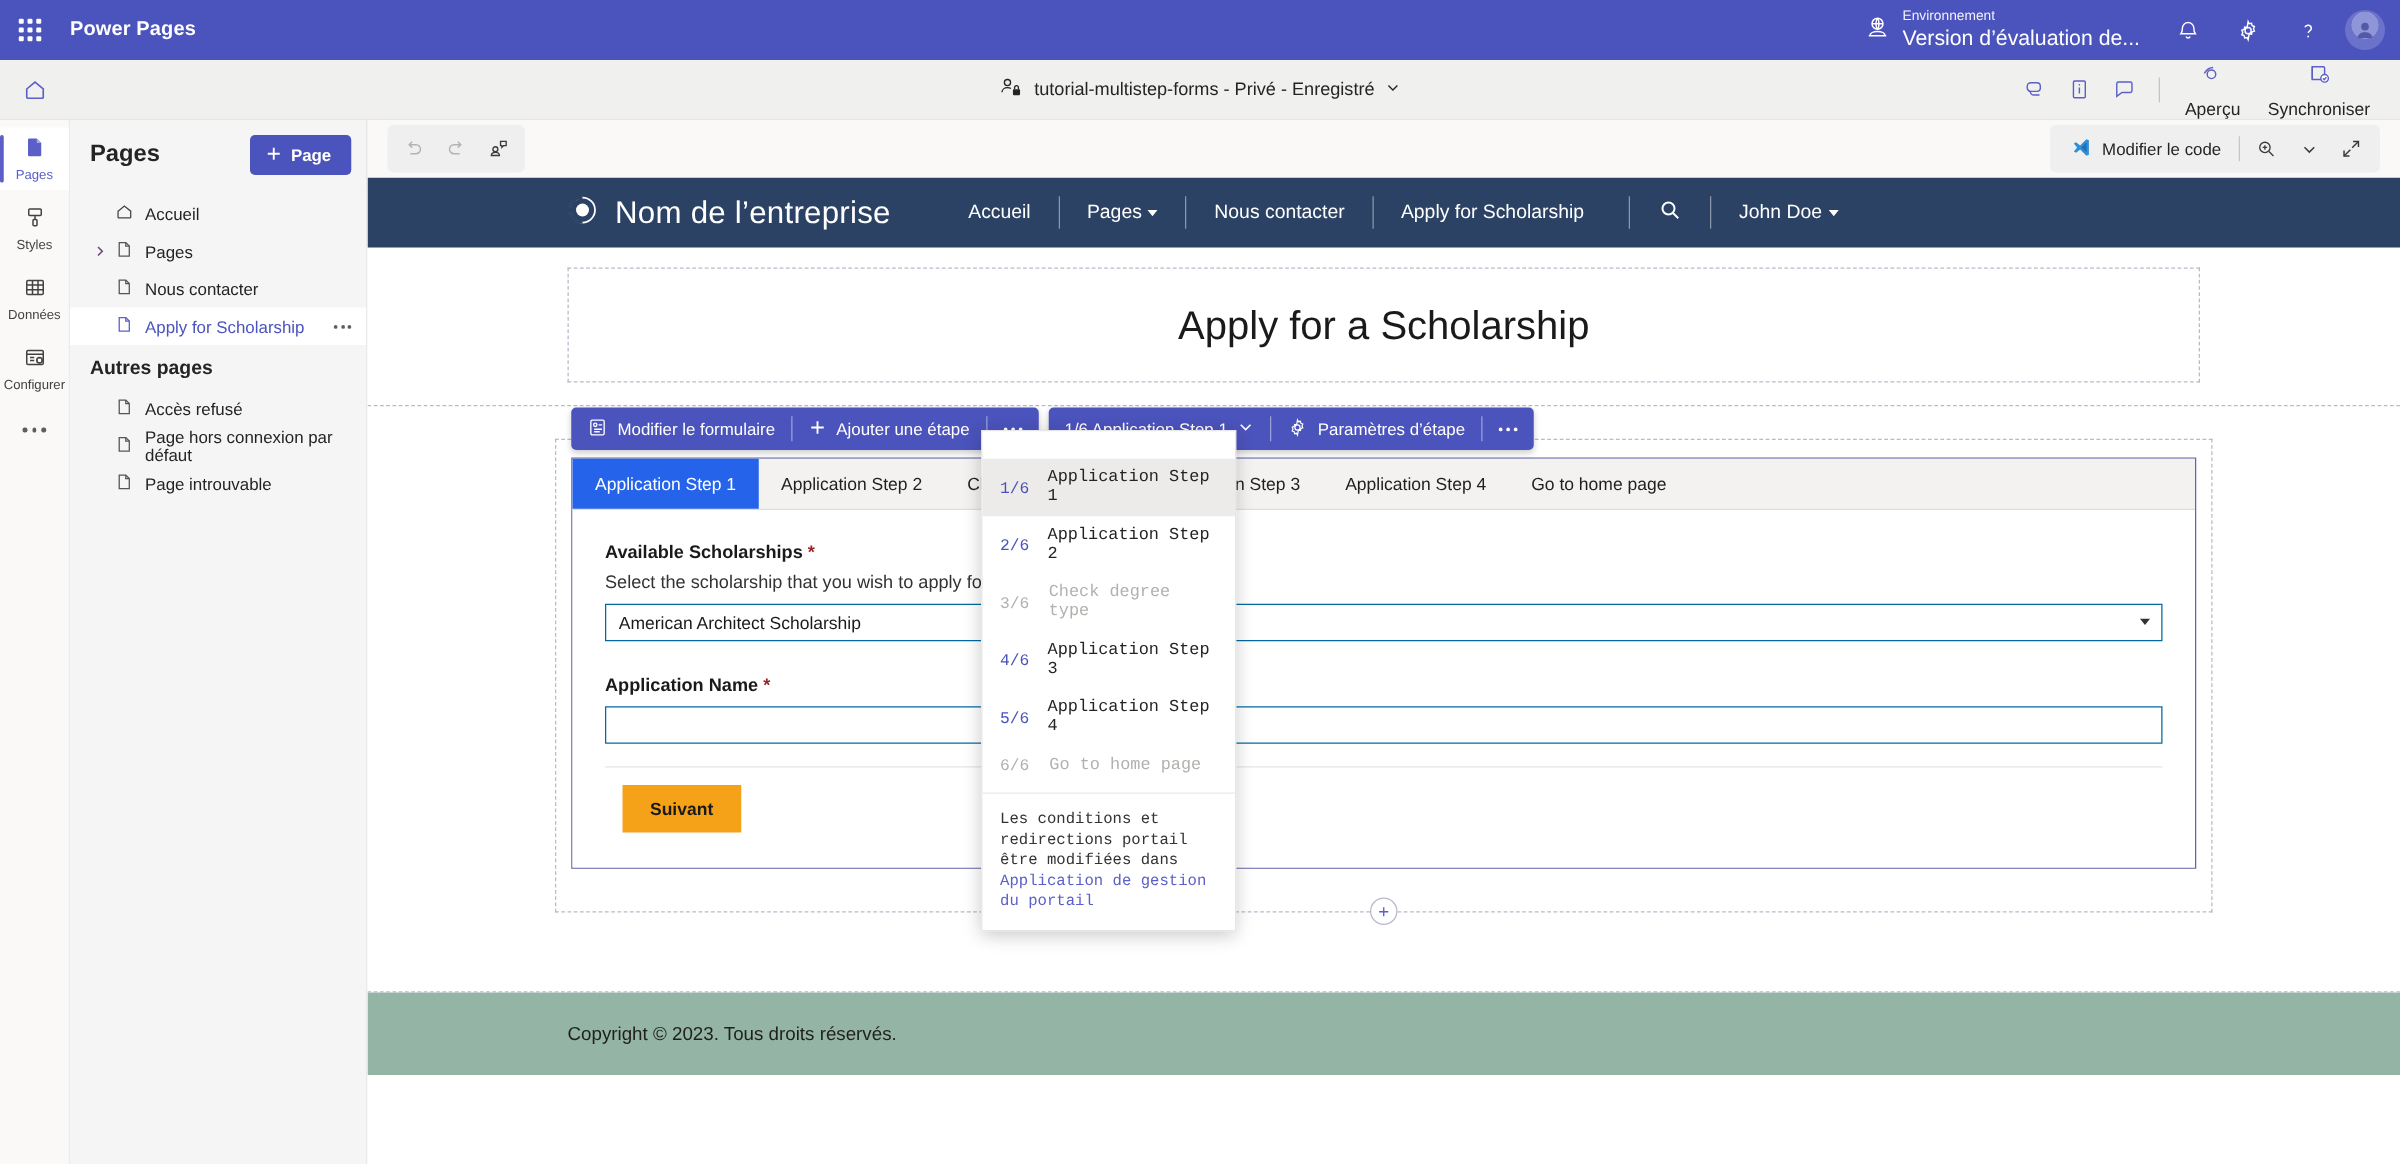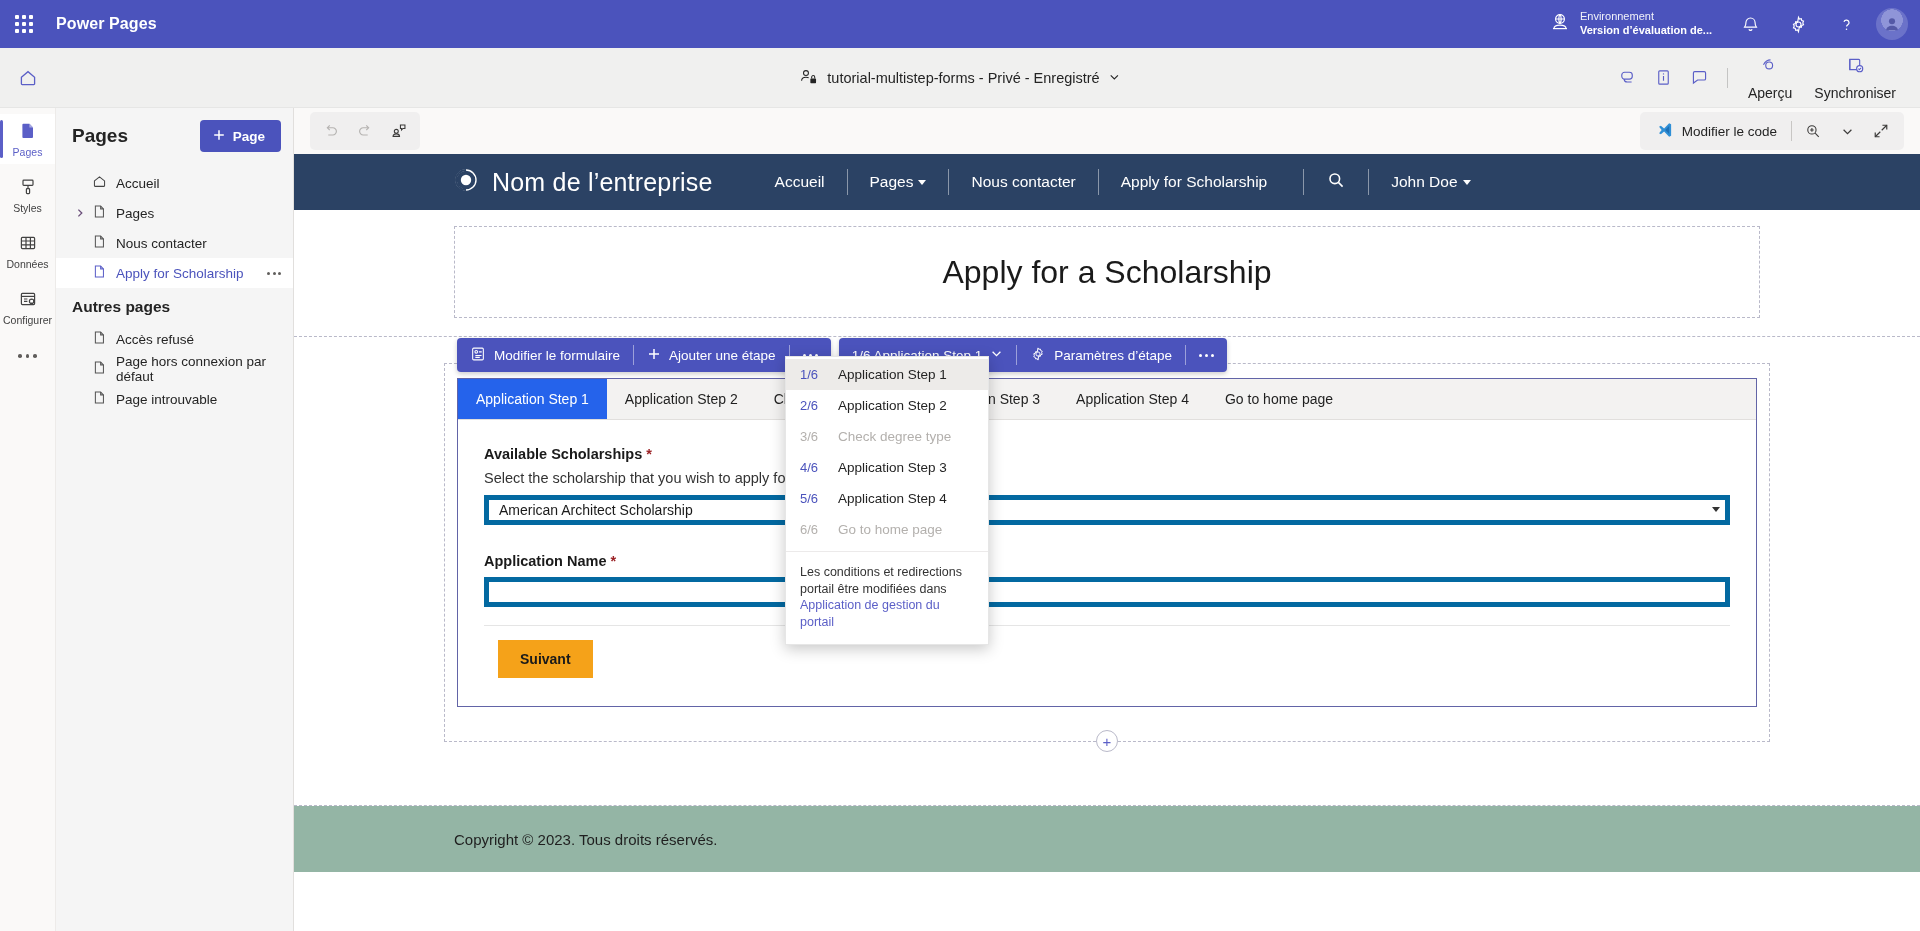--- a/index.html
+++ b/index.html
@@ -16,32 +16,32 @@
     color: #fff; position: relative;
   }
   .waffle { width: 48px; height: 48px; display: flex; align-items: center; justify-content: center; cursor: pointer; }
   .waffle-grid { display: grid; grid-template-columns: repeat(3, 4px); grid-template-rows: repeat(3, 4px); gap: 3px; }
   .waffle-grid i { width: 4px; height: 4px; background: #fff; border-radius: 1px; display: block; }
   .brand-title { font-size: 16px; font-weight: 700; margin-left: 8px; letter-spacing: .1px; }
   .brand-right { margin-left: auto; display: flex; align-items: center; height: 32px; }
   .env-block { display: flex; align-items: center; gap: 10px; padding-right: 14px; }
   .env-text { line-height: 1.25; }
   .env-label { font-size: 11px; opacity: .92; }
-  .env-value { font-size: 11px; font-weight: 700; }
+  .env-value { font-size: 17px; font-weight: 400; }
   .bb-icon { width: 48px; height: 48px; display: flex; align-items: center; justify-content: center; cursor: pointer; }
   .avatar {
     width: 32px; height: 32px; border-radius: 50%; margin: 0 12px 0 6px;
     background: radial-gradient(circle at 50% 38%, #8f95d8 0 42%, #6b72c9 43% 100%);
     display: flex; align-items: center; justify-content: center; cursor: pointer;
   }
   .avatar svg { opacity: .85; }
 
   
   .cmdbar {
-    height: 60px; background: #F0F0EF; display: flex; align-items: center;
+    height: 48px; background: #F0F0EF; display: flex; align-items: center;
     position: relative; border-bottom: 1px solid #e6e6e5; text-align: center;
   }
   .home-btn { width: 56px; height: 44px; display: flex; align-items: center; justify-content: center; cursor: pointer; }
   .site-title {
     position: absolute; left: 50%; transform: translateX(-50%);
     display: flex; align-items: center; gap: 9px; font-size: 14.5px; color: #242424; cursor: pointer;
   }
   .cmd-right { margin-left: auto; display: flex; align-items: center; gap: 2px; padding-right: 14px; }
   .cmd-icon { width: 34px; height: 34px; display: flex; align-items: center; justify-content: center; cursor: pointer; border-radius: 4px; }
   .cmd-sep { width: 1px; height: 20px; background: #c4c4c3; margin: 0 8px; }
@@ -148,21 +148,21 @@
   
   .tabstrip { display: flex; background: #F3F2F1; border-bottom: 1px solid #e1dfdd; }
   .tab { padding: 12px 18px; font-size: 14px; color: #1f1f1f; cursor: pointer; white-space: nowrap; }
   .tab.active { background: #2563EB; color: #fff; font-weight: 400; }
 
   .form-body { padding: 26px 26px 10px 26px; background: #fff; }
   .field-label { font-size: 14.5px; font-weight: 700; color: #1a1a1a; margin-bottom: 8px; }
   .req { color: #9b2226; font-weight: 700; }
   .field-help { font-size: 14.5px; color: #333; margin-bottom: 9px; }
   .field-select, .field-input {
-    width: 100%; height: 30px; border: 5px solid #0369a1; background: #fff; font-size: 14px;
+    width: 100%; height: 30px; border: 1px solid #0369a1; background: #fff; font-size: 14px;
     color: #1a1a1a; padding: 0 10px; font-family: "Liberation Sans", sans-serif;
   }
   .select-wrap { position: relative; }
   .select-wrap .caret {
     position: absolute; right: 10px; top: 12px; width: 0; height: 0;
     border-left: 4.5px solid transparent; border-right: 4.5px solid transparent; border-top: 5px solid #333;
   }
   .field-gap { height: 28px; }
   .form-divider { border-top: 1px solid #e5e5e5; margin-top: 18px; }
   .btn-next {
@@ -179,21 +179,22 @@
 
   .site-footer {
     background: #94B5A5; min-height: 66px; display: flex; align-items: center; padding: 0 160px;
     font-size: 15px; color: #1f1f1f;
   }
 
   
   .step-menu {
     position: absolute; z-index: 60; background: #fff; width: 204px;
     box-shadow: 0 4px 14px rgba(0,0,0,.22); border: 1px solid #e6e6e6;
-    padding: 2px 0 0 0;
+    padding: 22px 0 0 0;
+    font-family: Liberation Mono, monospace;
   }
   .step-row {
     display: flex; align-items: center; gap: 16px; padding: 8px 14px; font-size: 13.5px; cursor: pointer;
   }
   .step-row.selected { background: #EDEBE9; }
   .step-num { color: #4B53BC; font-size: 13px; min-width: 22px; }
   .step-name { color: #242424; }
   .step-row.disabled { cursor: default; }
   .step-row.disabled .step-num, .step-row.disabled .step-name { color: #b3b0ad; }
   .step-note {

